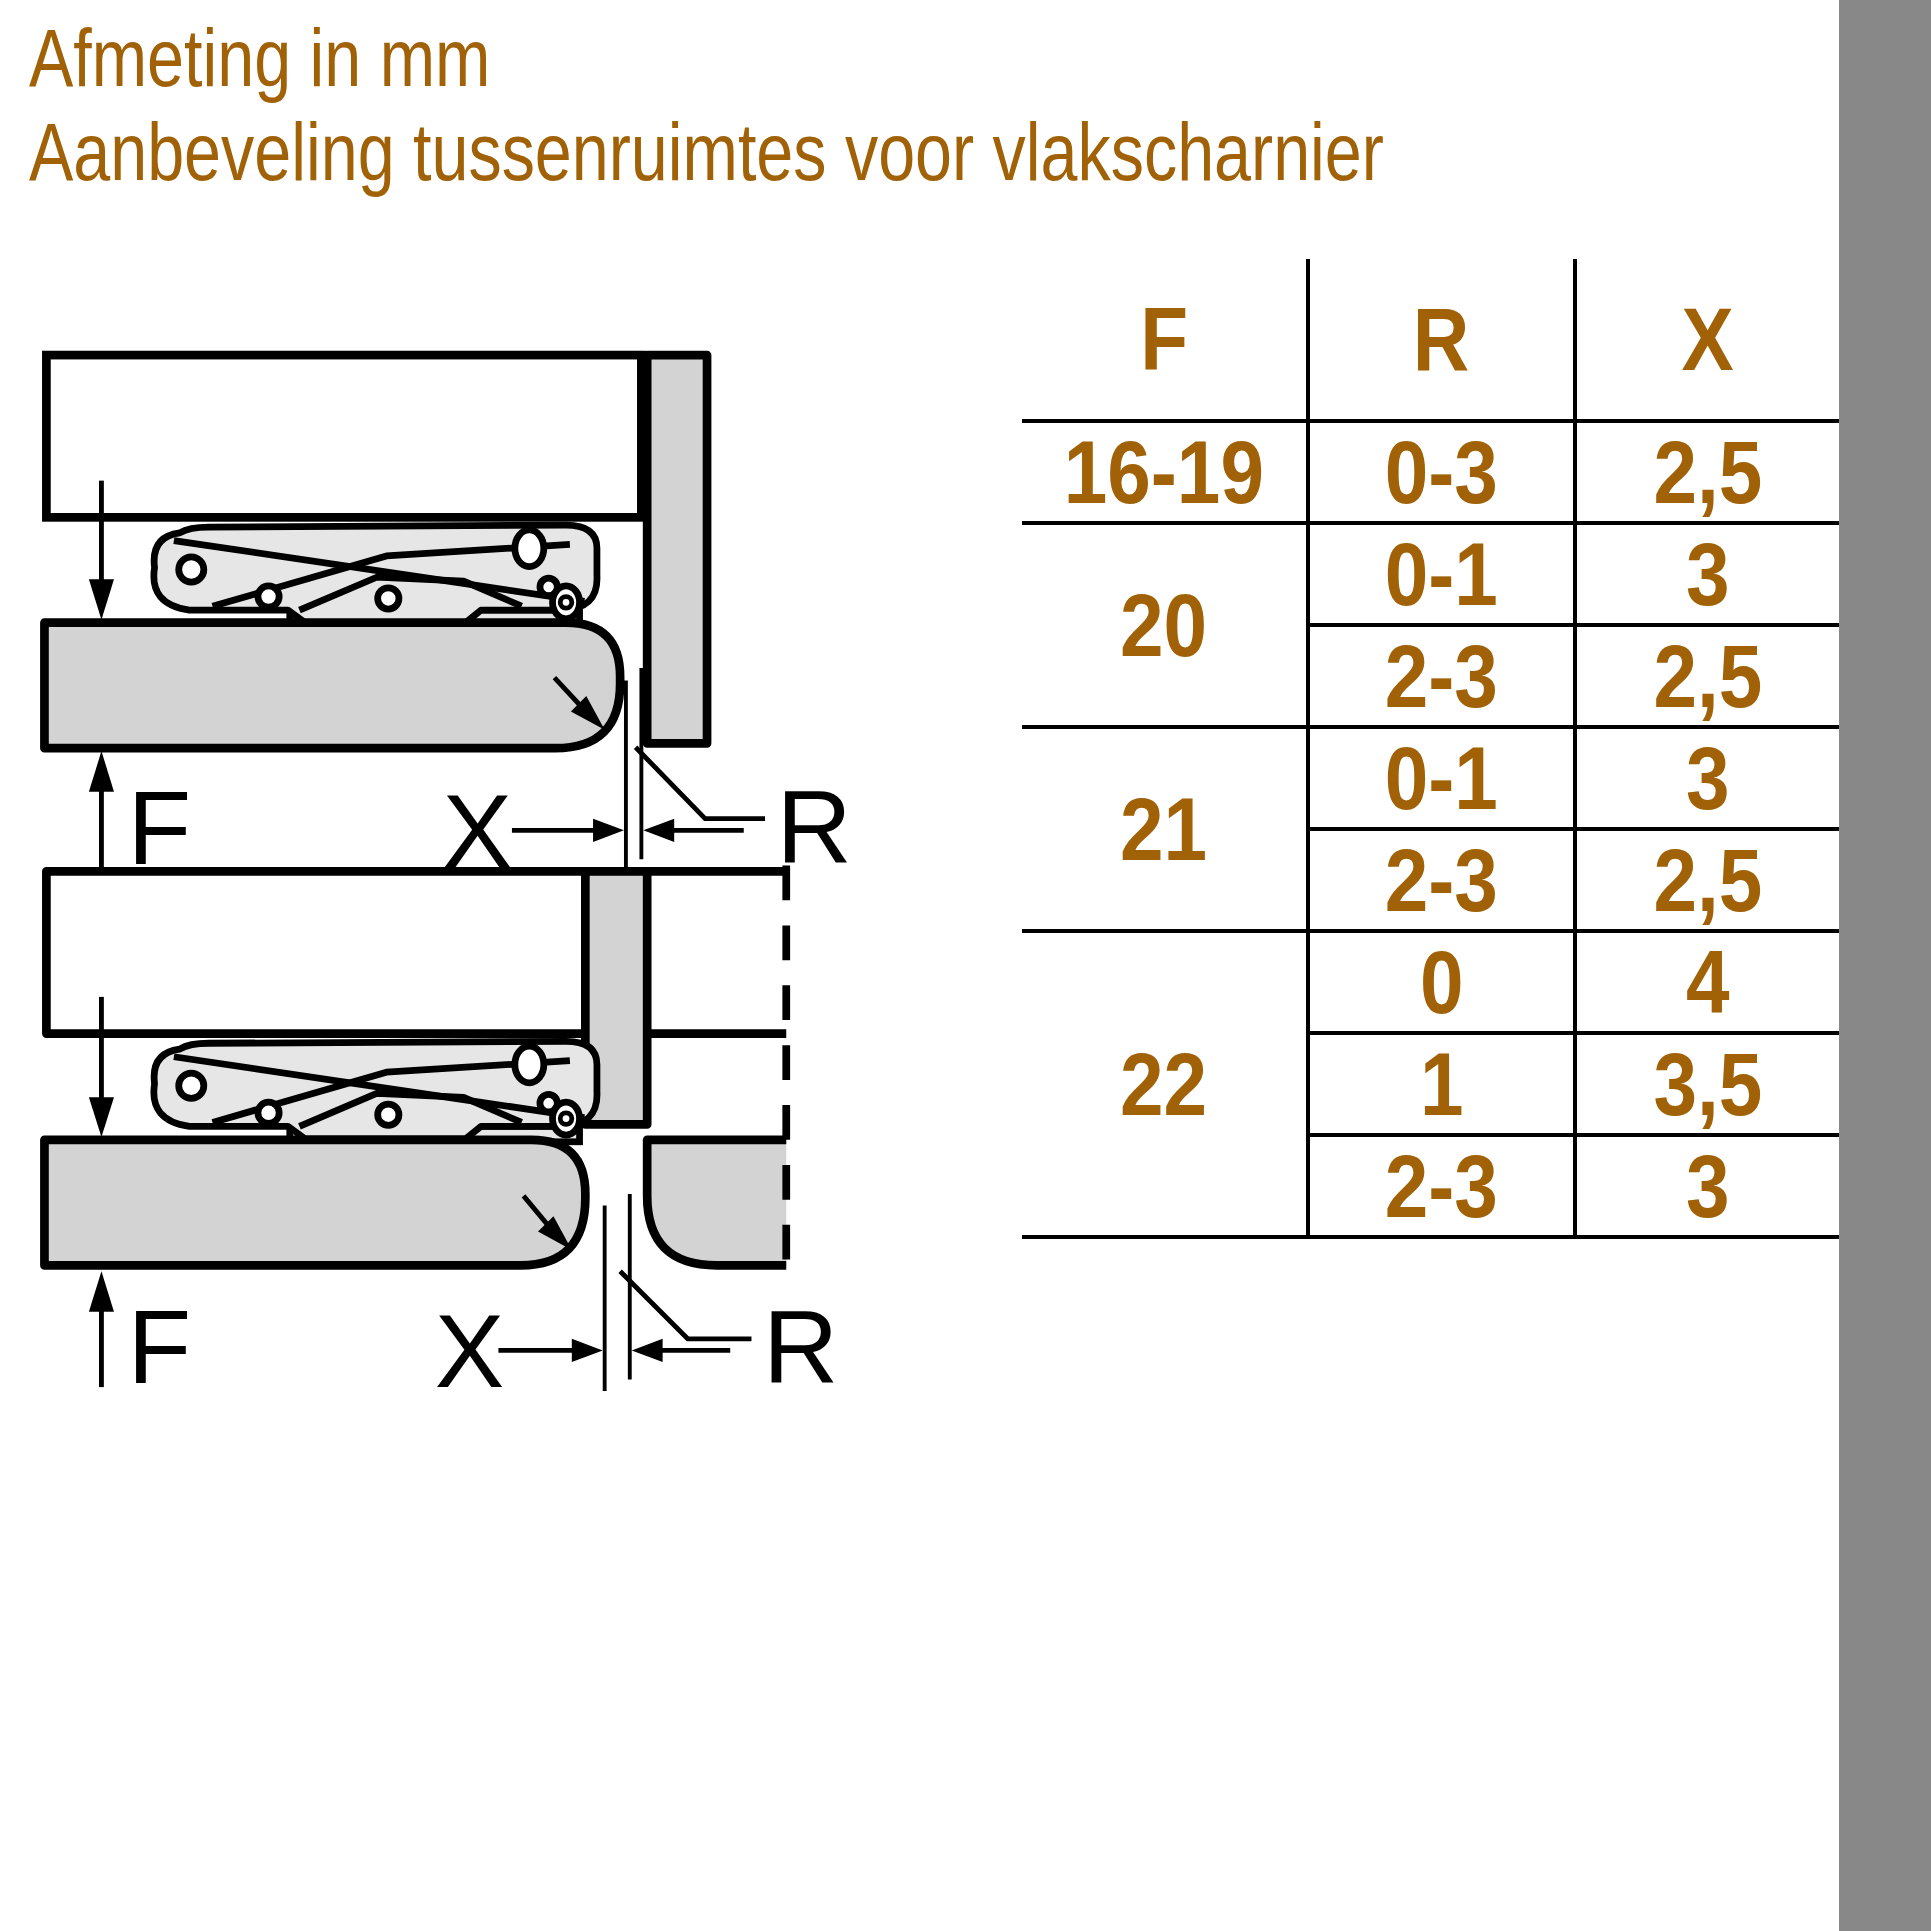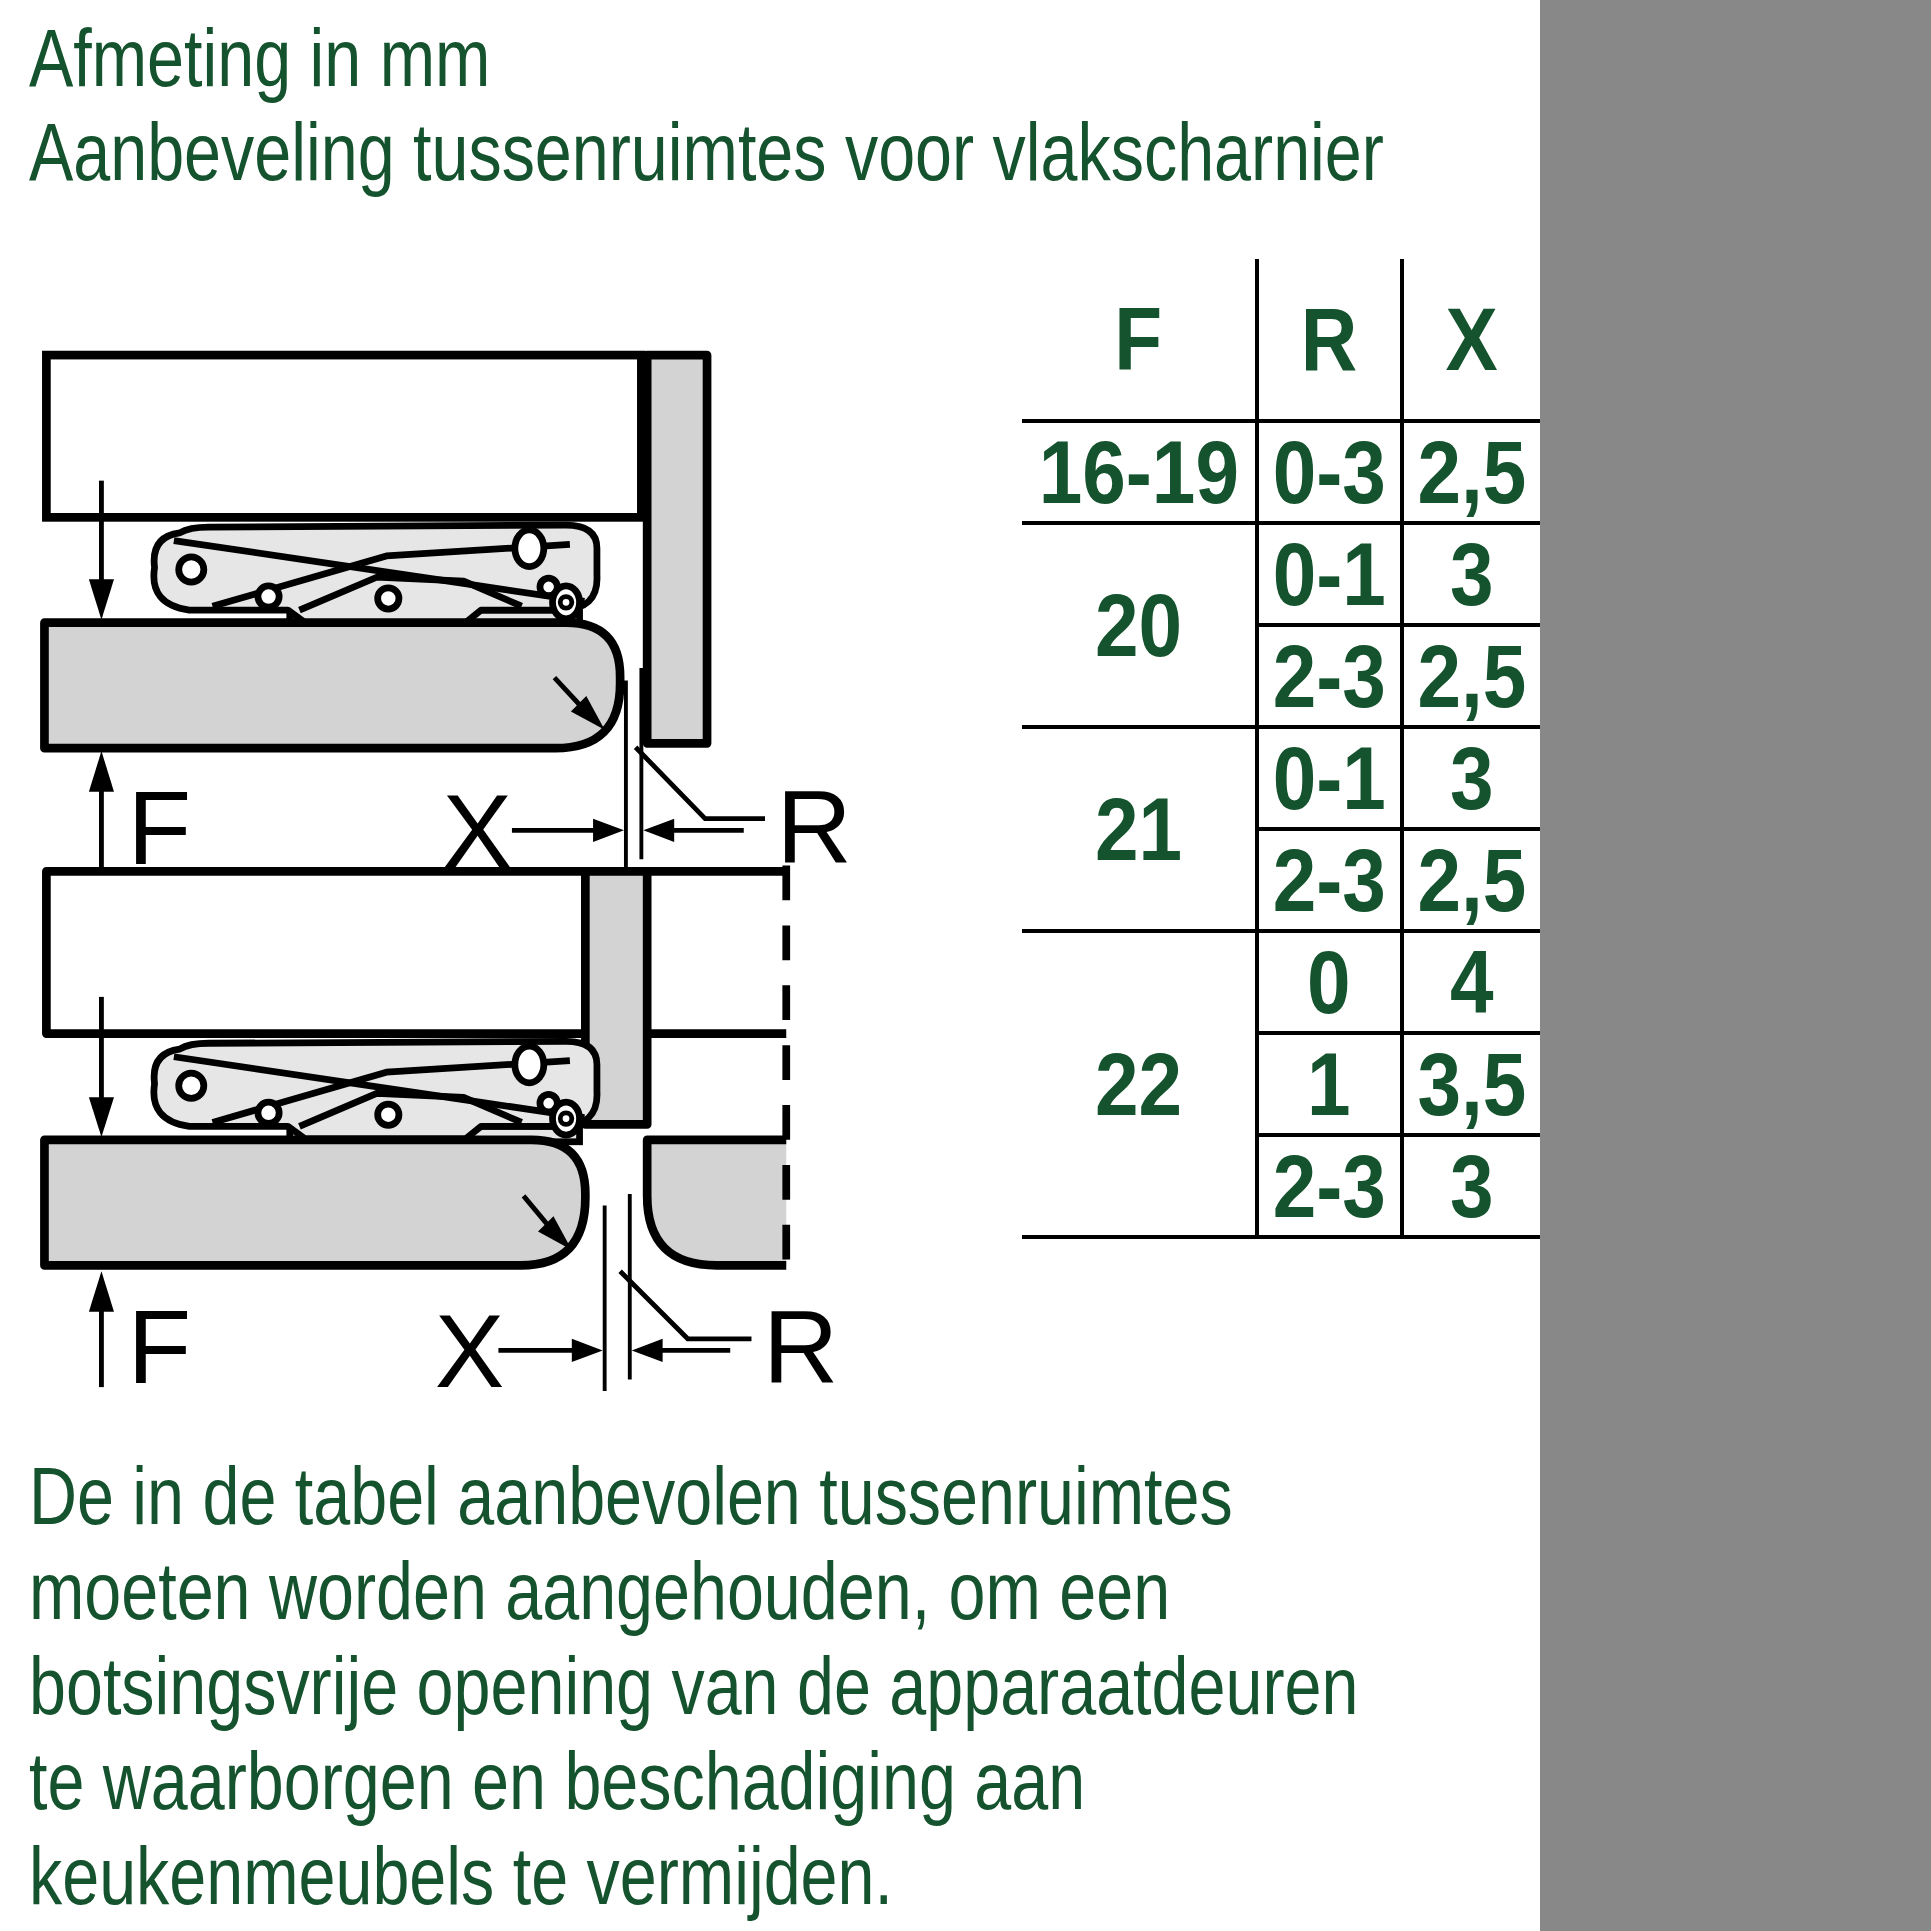--- a/index.html
+++ b/index.html
@@ -3,23 +3,23 @@
 <meta charset="utf-8">
 <style>
   :root{
     --background:#ffffff;
     --line-color:#000000;
     --panel-gray:#d3d3d3;
     --hinge-gray:#e6e6e6;
   }
   html,body{margin:0;padding:0;background:#888;}
   .page{
-    position:relative;width:1540px;height:1931px;
+    position:relative;width:1839px;height:1931px;
     background:var(--background);overflow:hidden;
-    font-family:"Liberation Sans",sans-serif;color:#14532d;
+    font-family:"Liberation Sans",sans-serif;color:#a16207;
   }
   
   .title-line{
     position:absolute;left:29px;white-space:nowrap;
     font-size:81px;line-height:1.1;
     transform:scaleX(.82);transform-origin:0 50%;
   }
   #title1{top:13.5px;}
   #title2{top:108px;}
   .footer{position:absolute;left:29px;top:1450px;}
@@ -184,22 +184,15 @@
       <td class="col-r"><span class="tnum">1</span></td>
       <td class="col-x"><span class="tnum">3,5</span></td>
     </tr>
     <tr>
       <td class="col-r"><span class="tnum">2-3</span></td>
       <td class="col-x"><span class="tnum">3</span></td>
     </tr>
   </tbody>
     </table>
 
-  <div class="footer">
-    <div class="footer-line">De in de tabel aanbevolen tussenruimtes</div>
-    <div class="footer-line">moeten worden aangehouden, om een</div>
-    <div class="footer-line">botsingsvrije opening van de apparaatdeuren</div>
-    <div class="footer-line">te waarborgen en beschadiging aan</div>
-    <div class="footer-line">keukenmeubels te vermijden.</div>
-  </div>
 
 </div>
 
 
 </body></html>

